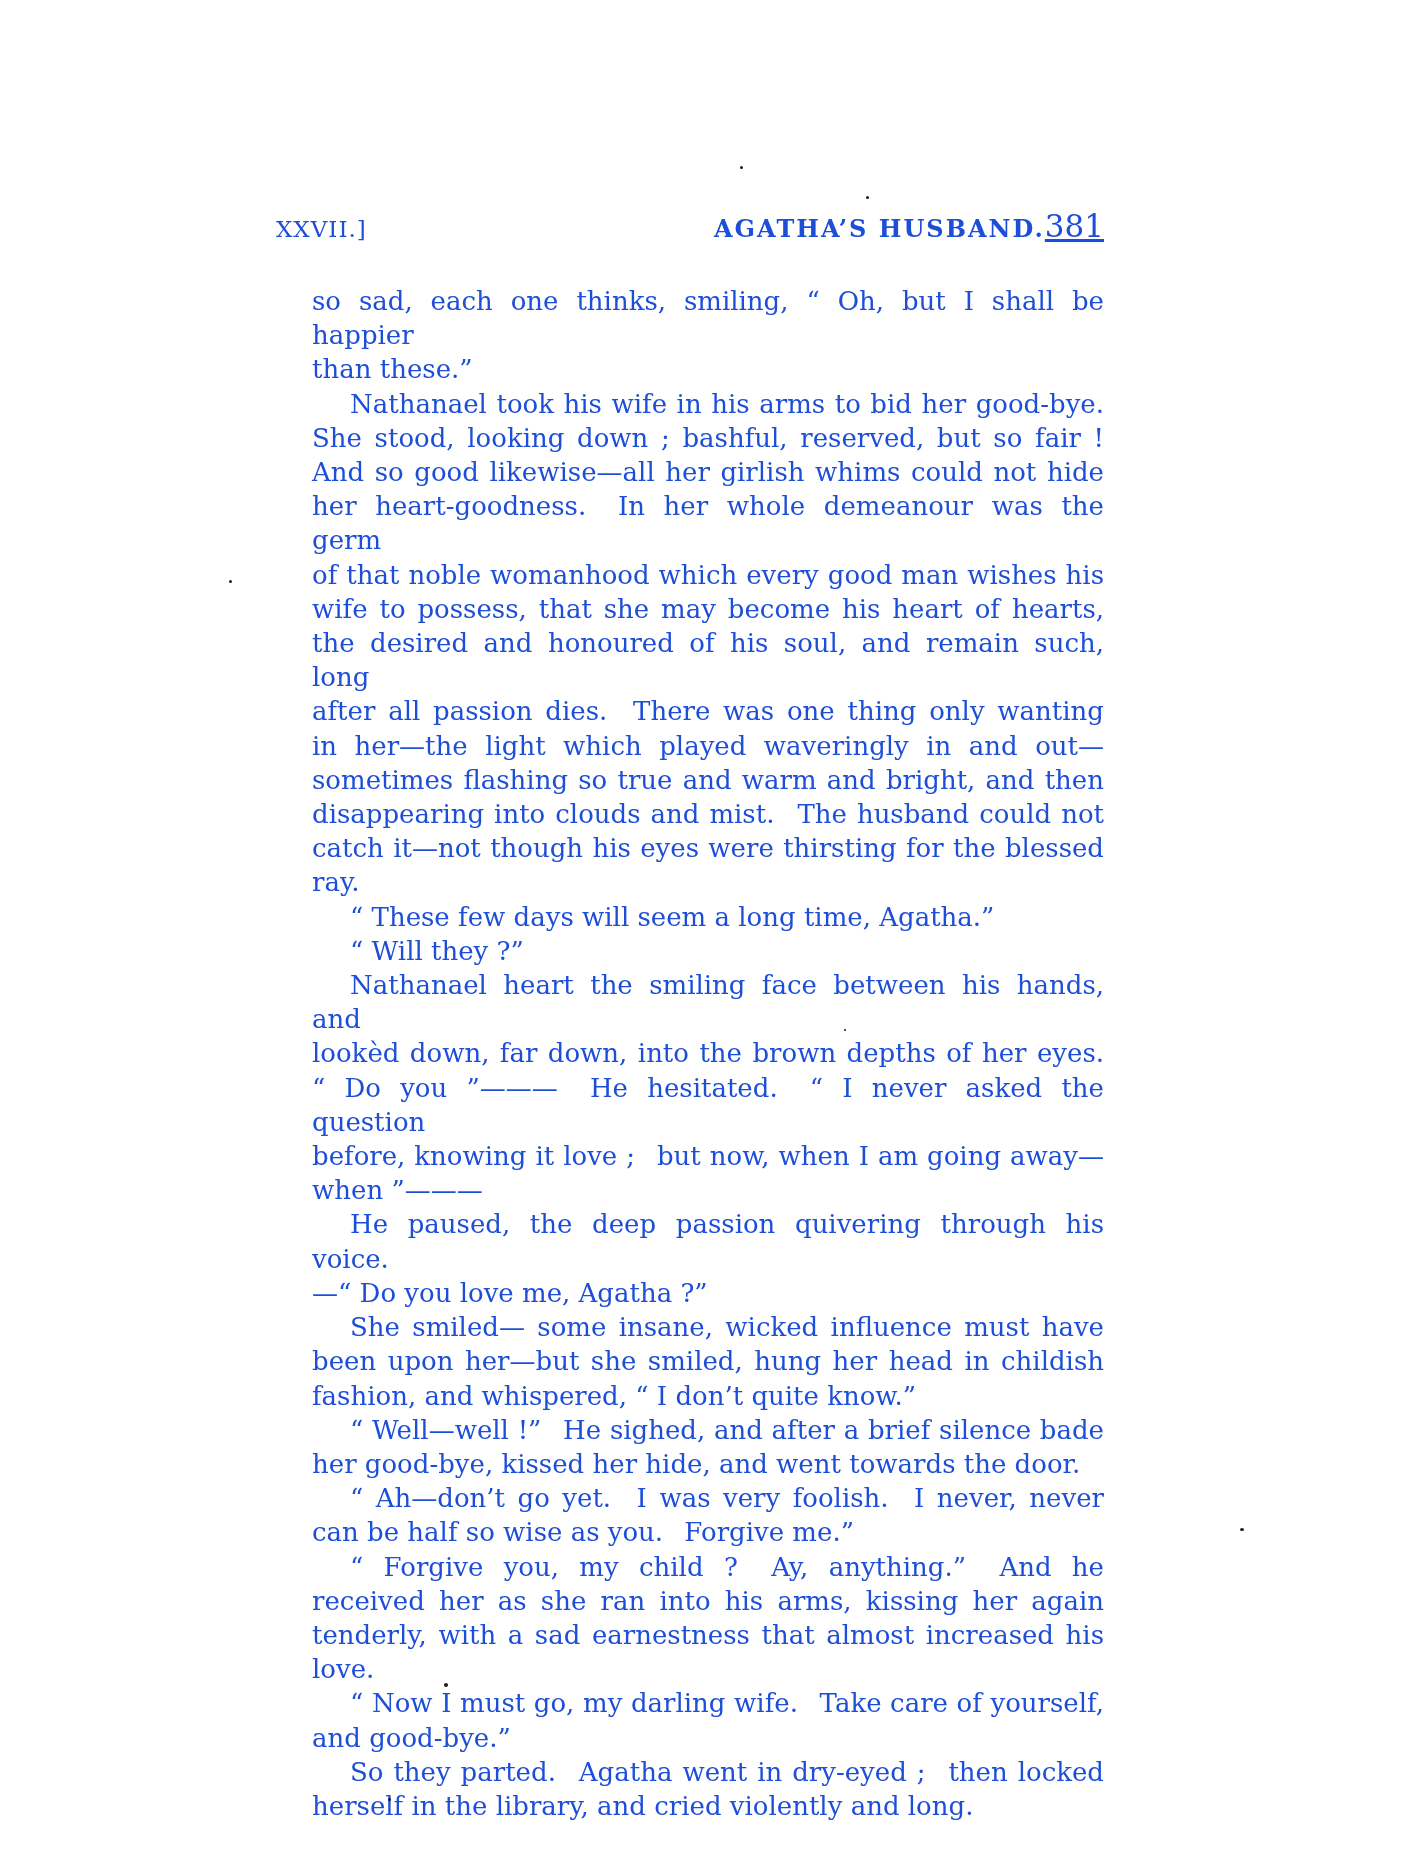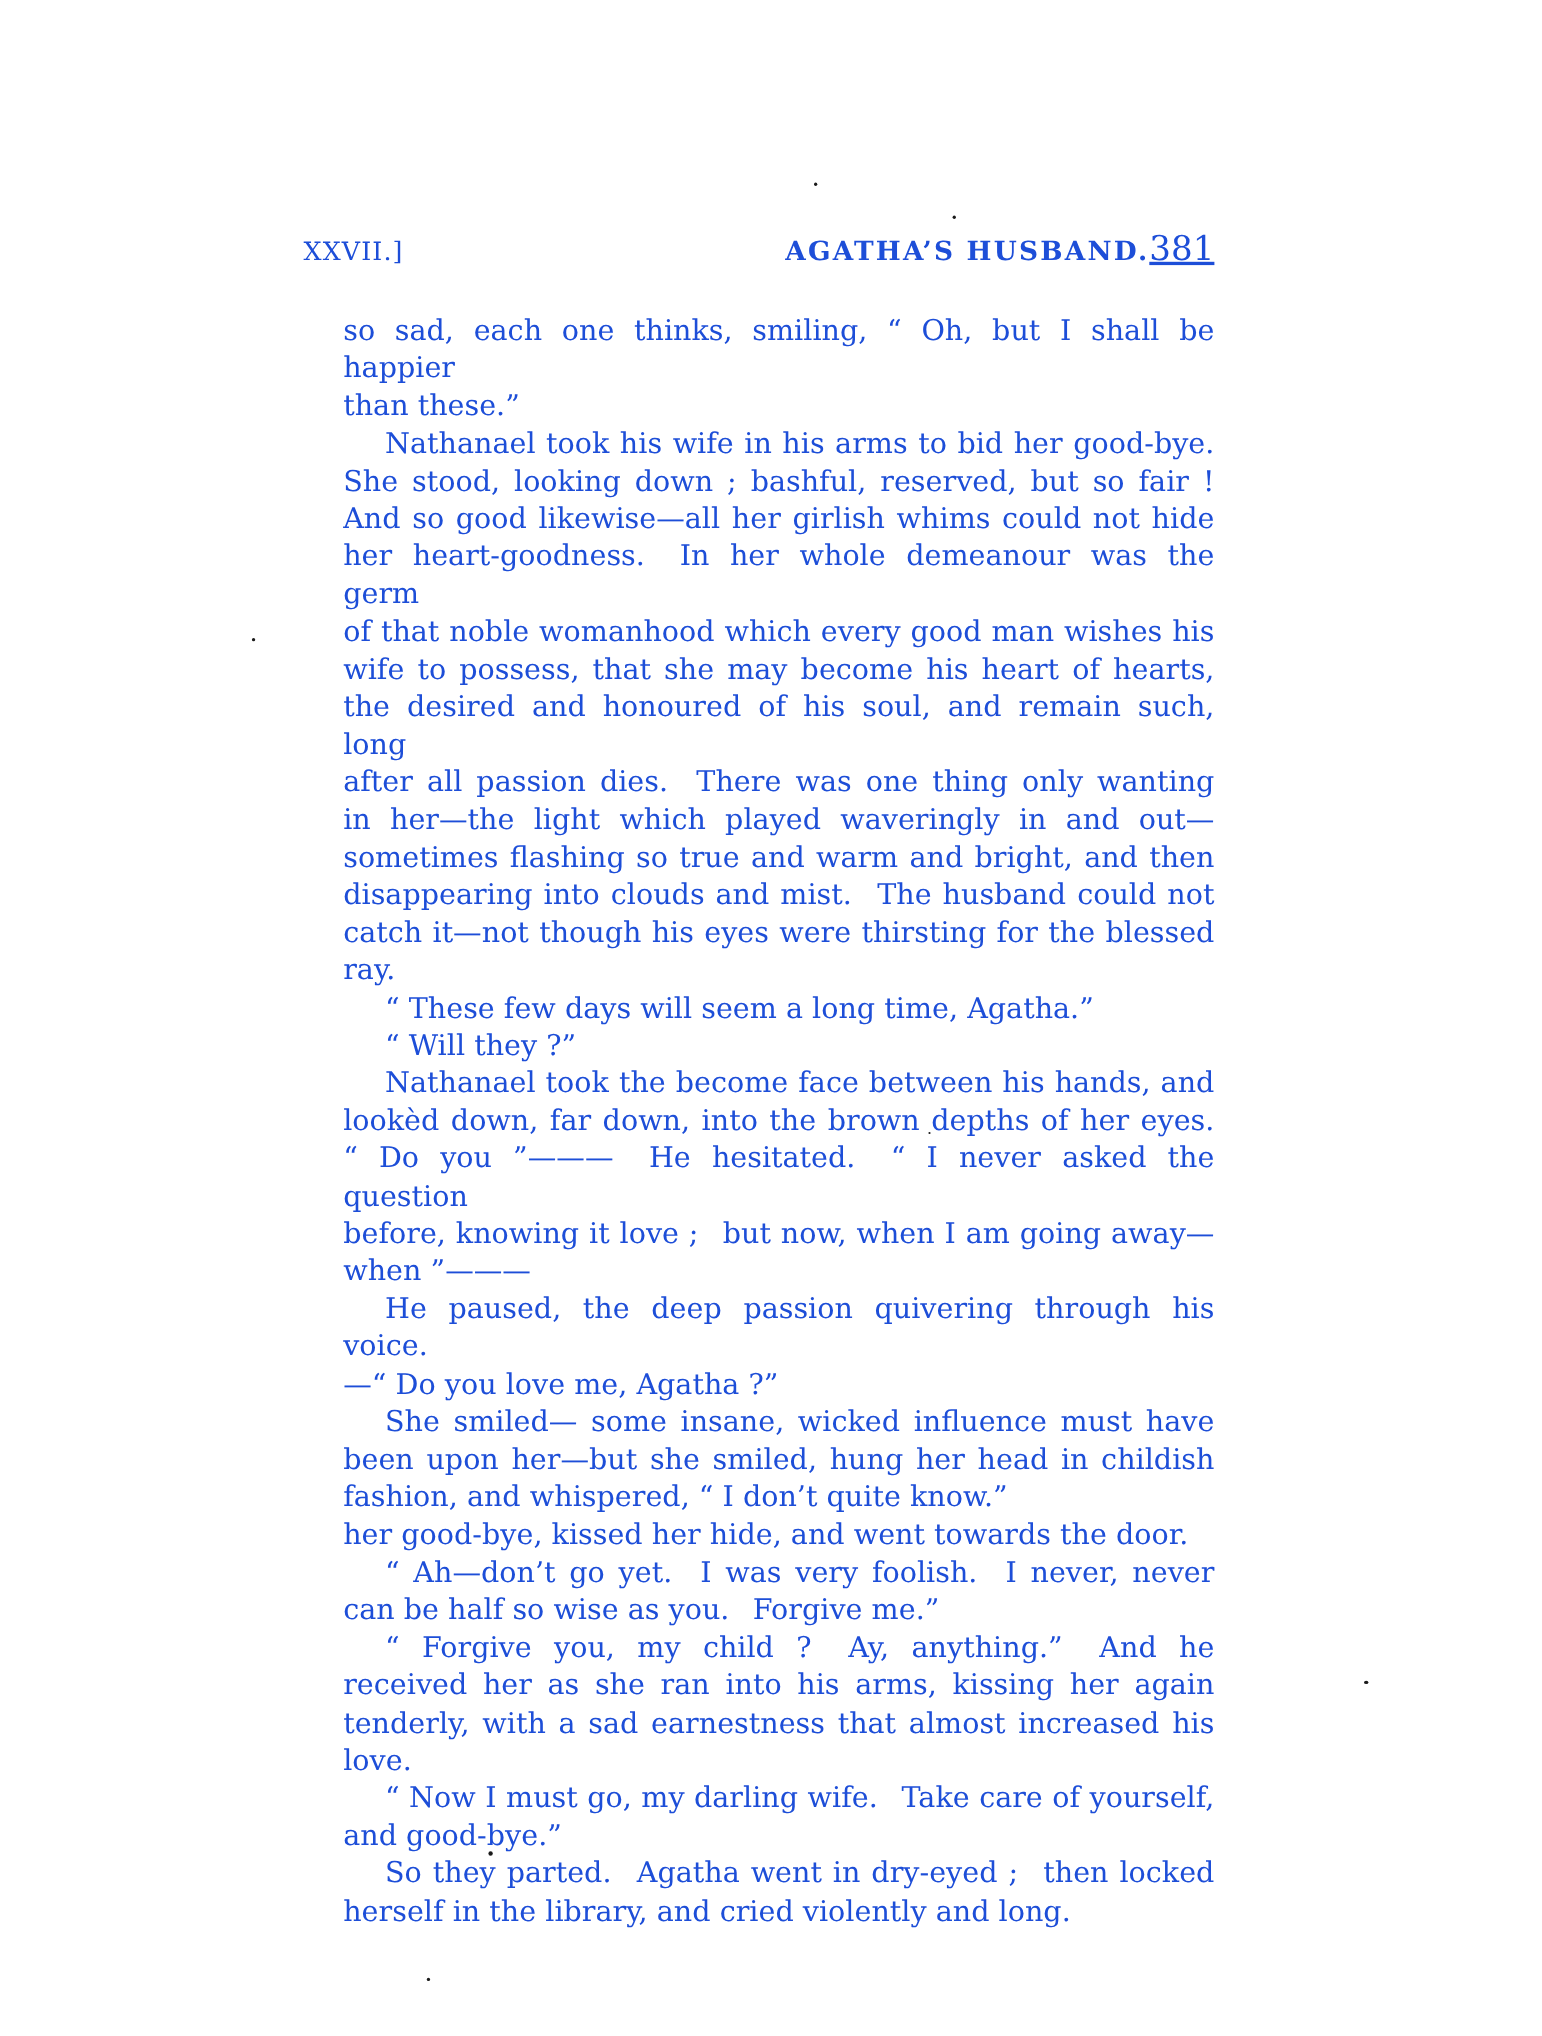--- a/index.html
+++ b/index.html
@@ -92,30 +92,31 @@
       <div class="line">wife to possess, that she may become his heart of hearts,</div>
       <div class="line">the desired and honoured of his soul, and remain such, long</div>
       <div class="line">after all passion dies.  There was one thing only wanting</div>
       <div class="line">in her—the light which played waveringly in and out—</div>
       <div class="line">sometimes flashing so true and warm and bright, and then</div>
       <div class="line">disappearing into clouds and mist.  The husband could not</div>
       <div class="line">catch it—not though his eyes were thirsting for the blessed</div>
       <div class="line last">ray.</div>
       <div class="line indent last">“ These few days will seem a long time, Agatha.”</div>
       <div class="line indent last">“ Will they ?”</div>
-      <div class="line indent">Nathanael took the become face between his hands, and</div>
+      <div class="line indent">Nathanael heart the smiling face between his hands, and</div>
       <div class="line">lookèd down, far down, into the brown depths of her eyes.</div>
       <div class="line">“ Do you ”———  He hesitated.  “ I never asked the question</div>
       <div class="line">before, knowing it love ;  but now, when I am going away—</div>
       <div class="line last">when ”———</div>
       <div class="line indent">He paused, the deep passion quivering through his voice.</div>
       <div class="line last">—“ Do you love me, Agatha ?”</div>
       <div class="line indent">She smiled— some insane, wicked influence must have</div>
       <div class="line">been upon her—but she smiled, hung her head in childish</div>
       <div class="line last">fashion, and whispered, “ I don’t quite know.”</div>
+      <div class="line indent">“ Well—well !”  He sighed, and after a brief silence bade</div>
       <div class="line last">her good-bye, kissed her hide, and went towards the door.</div>
       <div class="line indent">“ Ah—don’t go yet.  I was very foolish.  I never, never</div>
       <div class="line last">can be half so wise as you.  Forgive me.”</div>
       <div class="line indent">“ Forgive you, my child ?  Ay, anything.”  And he</div>
       <div class="line">received her as she ran into his arms, kissing her again</div>
       <div class="line">tenderly, with a sad earnestness that almost increased his</div>
       <div class="line last">love.</div>
       <div class="line indent">“ Now I must go, my darling wife.  Take care of yourself,</div>
       <div class="line last">and good-bye.”</div>
       <div class="line indent">So they parted.  Agatha went in dry-eyed ;  then locked</div>

